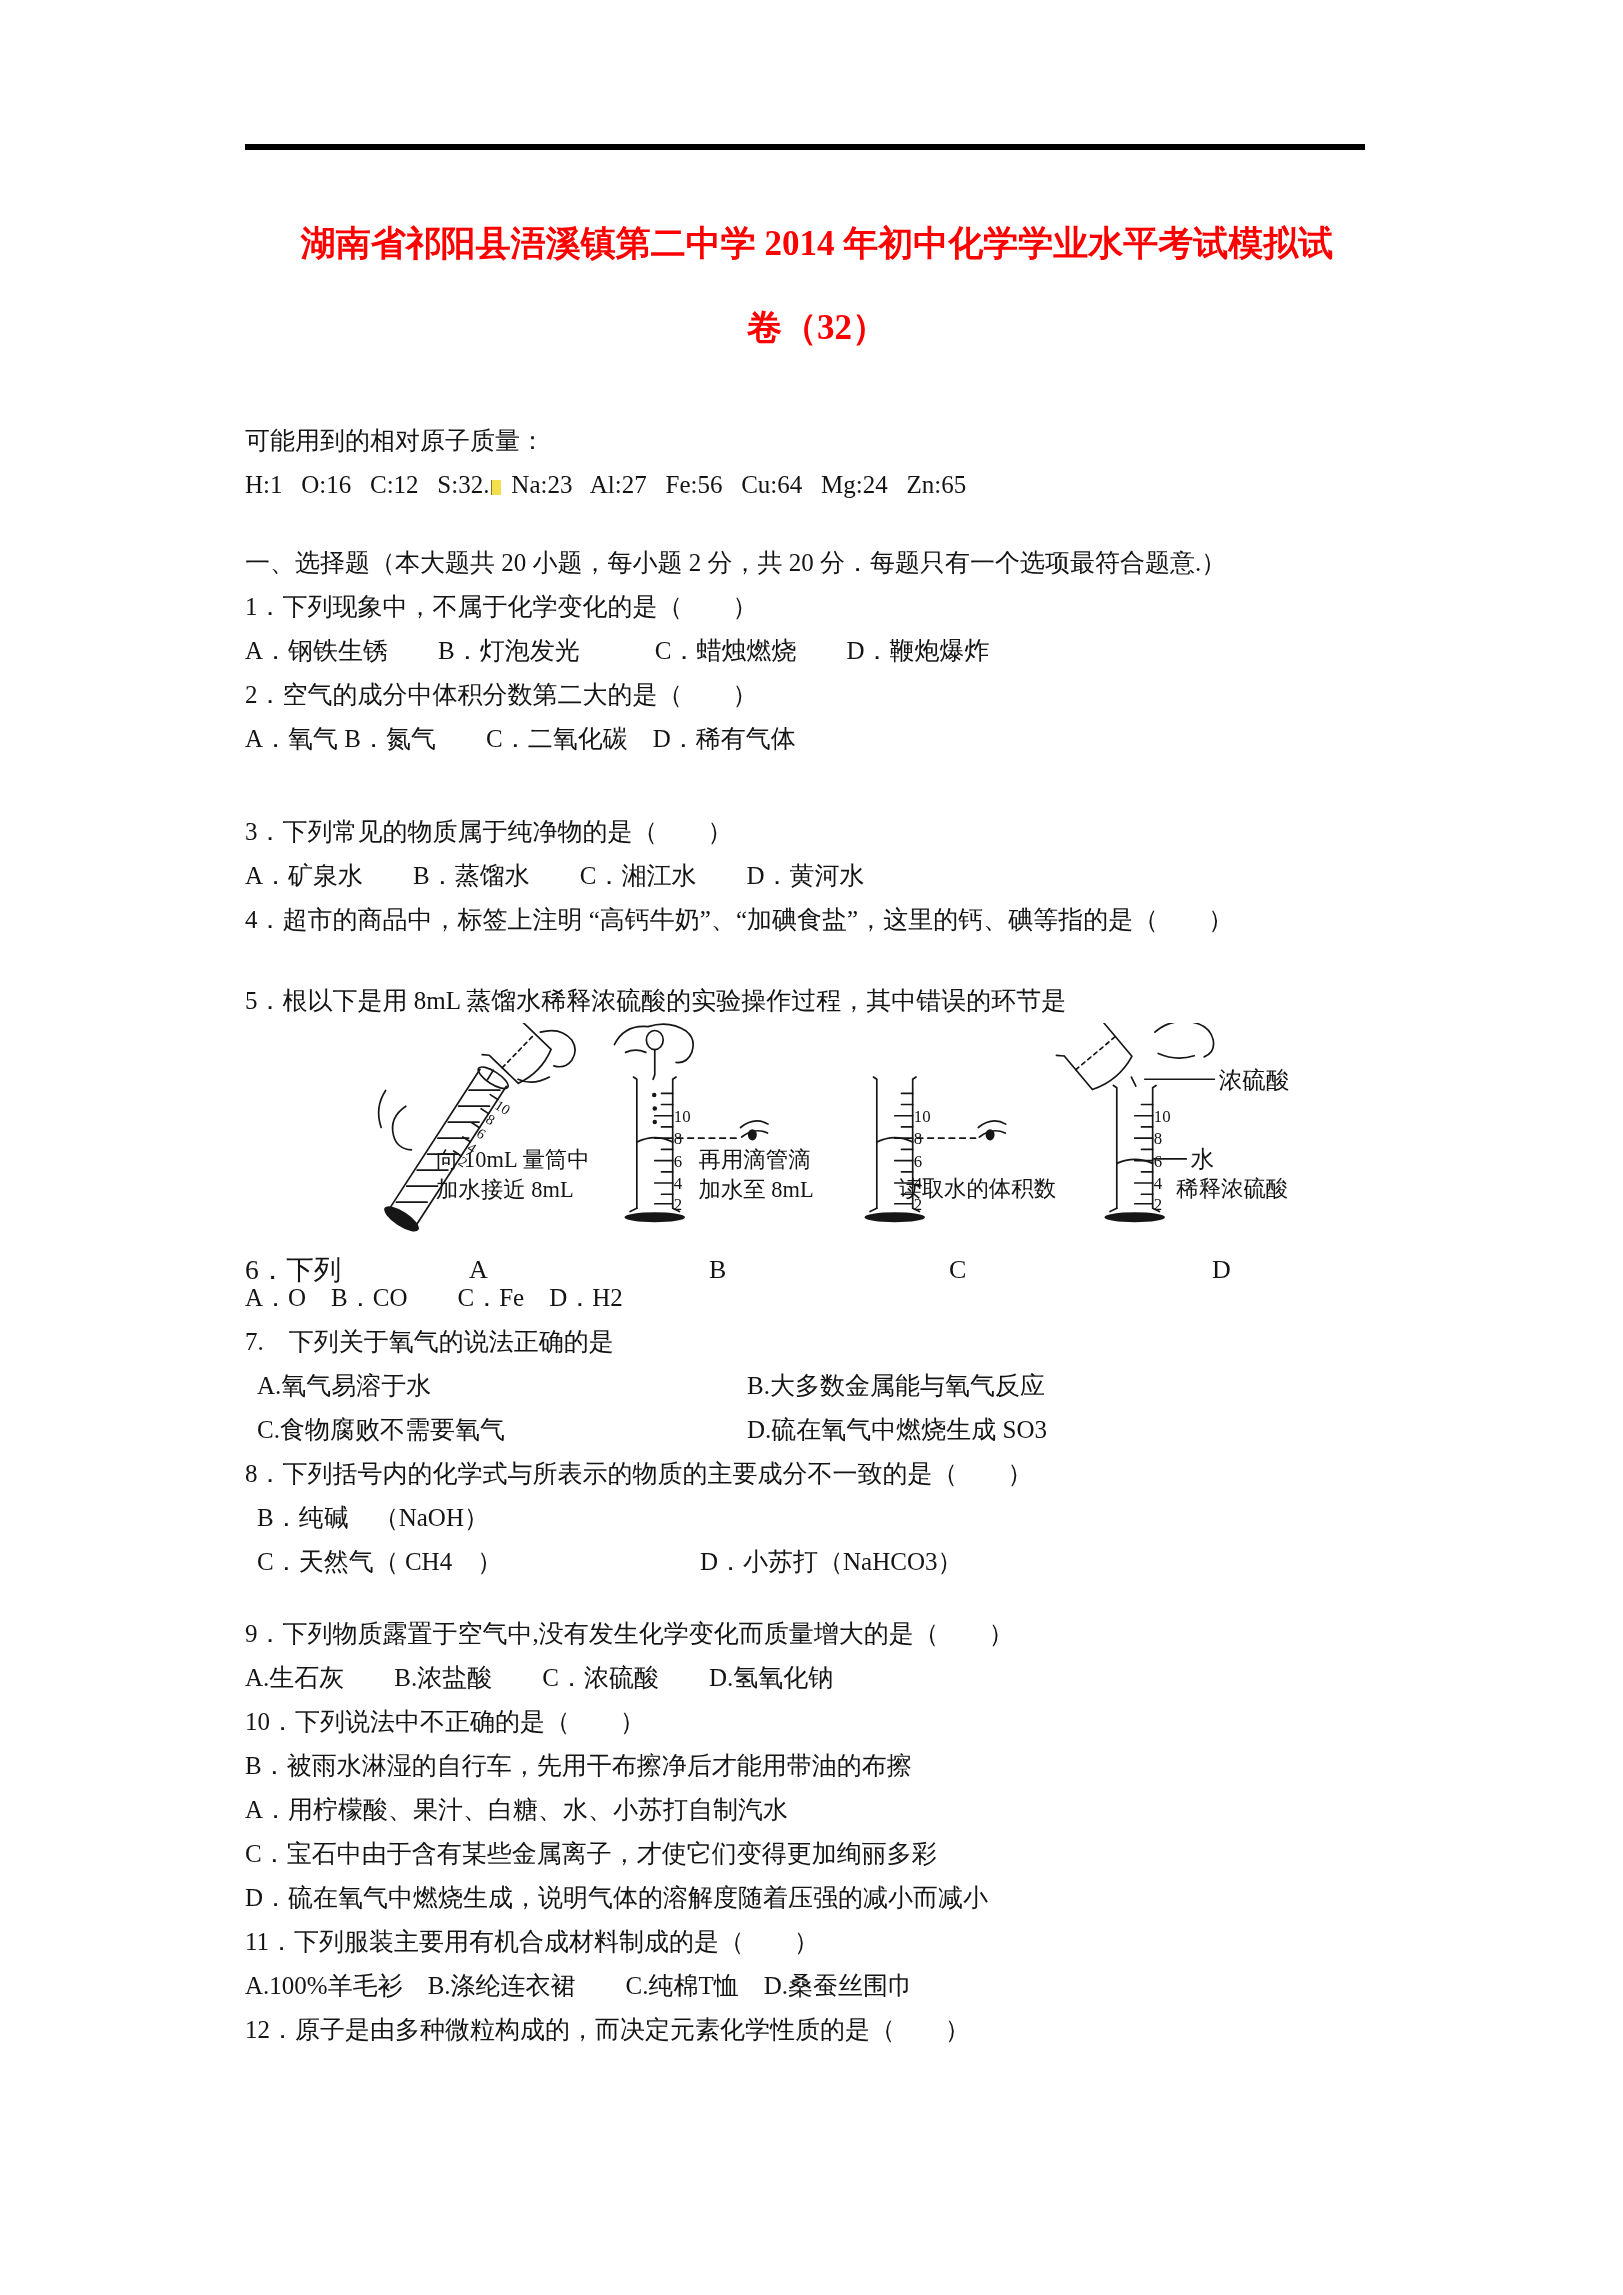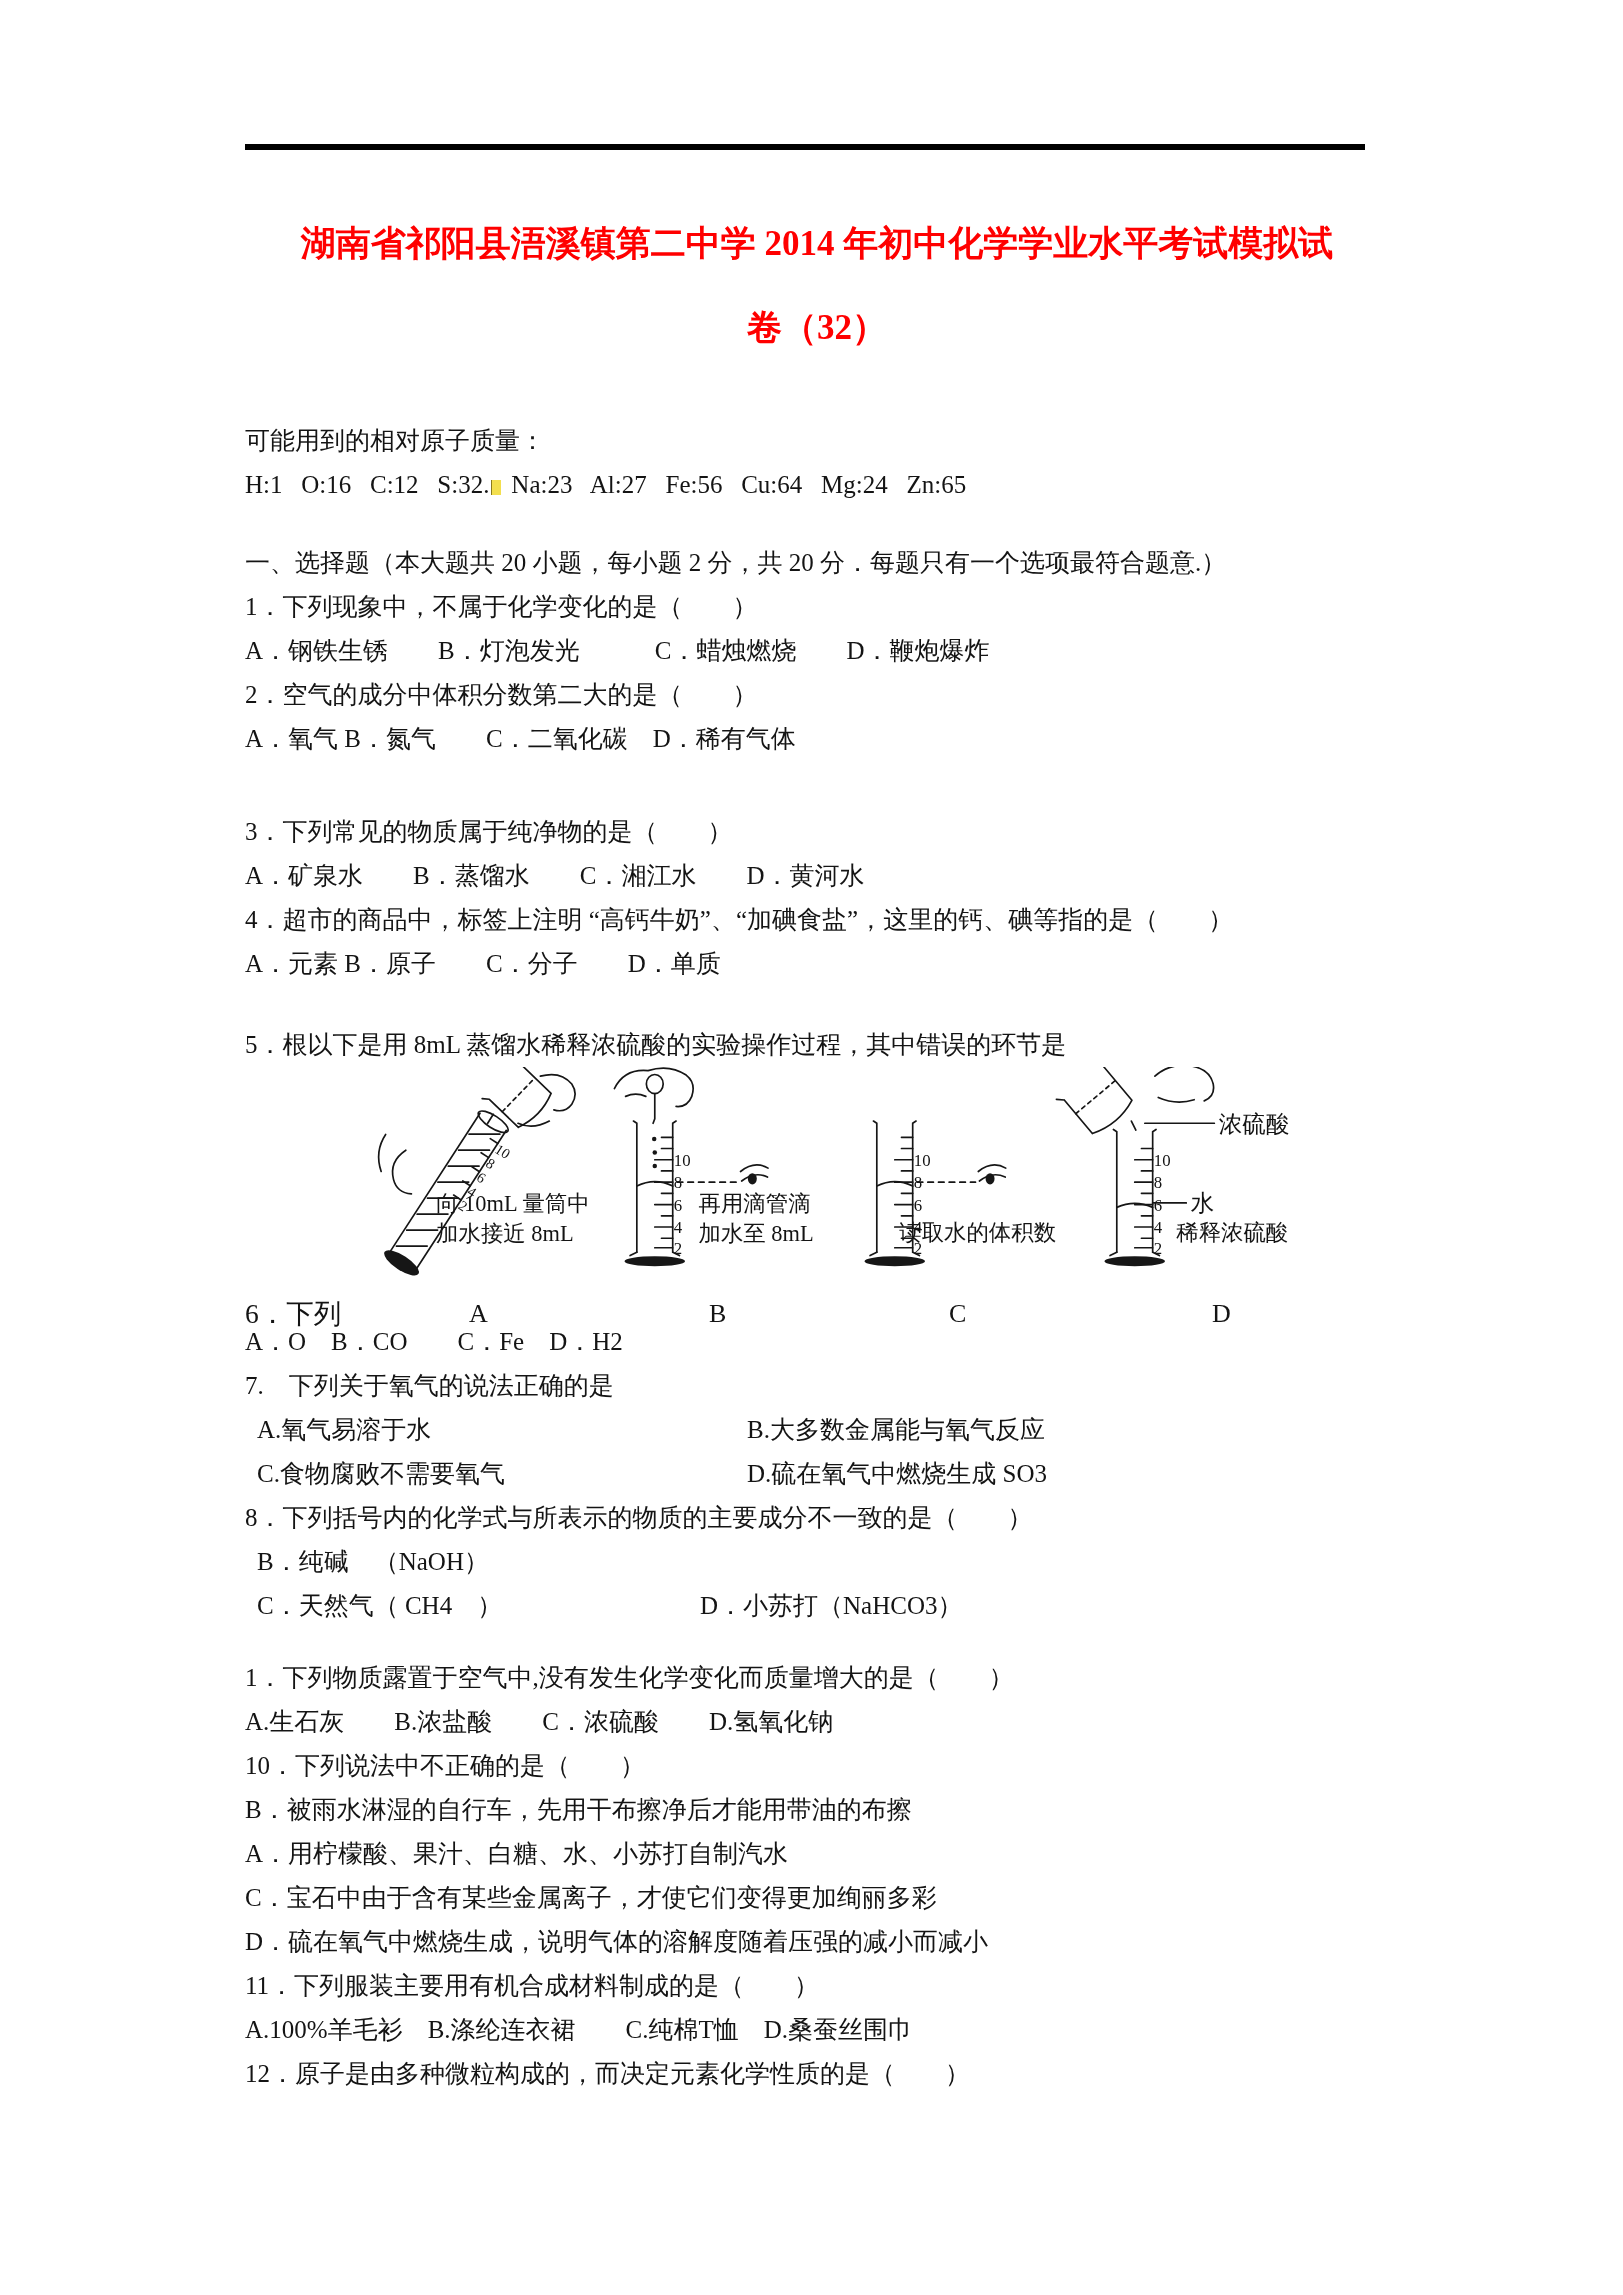--- a/index.html
+++ b/index.html
@@ -54,21 +54,20 @@
     <p class="line">1．下列现象中，不属于化学变化的是（　　）</p>
     <p class="line">A．钢铁生锈　　B．灯泡发光　　　C．蜡烛燃烧　　D．鞭炮爆炸</p>
     <p class="line">2．空气的成分中体积分数第二大的是（　　）</p>
     <p class="line">A．氧气 B．氮气　　C．二氧化碳　D．稀有气体</p>
 
     <div class="sp sp88"></div>
 
     <p class="line">3．下列常见的物质属于纯净物的是（　　）</p>
     <p class="line">A．矿泉水　　B．蒸馏水　　C．湘江水　　D．黄河水</p>
     <p class="line">4．超市的商品中，标签上注明 “高钙牛奶”、“加碘食盐”，这里的钙、碘等指的是（　　）</p>
-    <p class="line">A．元素 B．原子　　C．分子　　D．单质</p>
 
     <div class="sp sp66"></div>
 
     <p class="line">5．根以下是用 8mL 蒸馏水稀释浓硫酸的实验操作过程，其中错误的环节是</p>
 
     <div class="figure">
       <svg width="970" height="209" viewBox="0 0 1730 372" fill="none" stroke="#161616" stroke-width="3" stroke-linecap="round">
 
         <g transform="translate(66,332) rotate(33)">
           <path d="M0,0 L0,-298 M56,0 L56,-298"></path>
@@ -187,21 +186,21 @@
     <p class="line">A．O　B．CO　　C．Fe　D．H2</p>
     <p class="line">7.　下列关于氧气的说法正确的是</p>
     <p class="line cols"><span class="w874">A.氧气易溶于水</span><span>B.大多数金属能与氧气反应</span></p>
     <p class="line cols"><span class="w874">C.食物腐败不需要氧气</span><span>D.硫在氧气中燃烧生成 SO3</span></p>
     <p class="line">8．下列括号内的化学式与所表示的物质的主要成分不一致的是（　　）</p>
     <p class="line cols"><span>B．纯碱　（NaOH）</span></p>
     <p class="line cols"><span class="w790">C．天然气（ CH4　）</span><span>D．小苏打（NaHCO3）</span></p>
 
     <div class="sp sp50"></div>
 
-    <p class="line">1．下列物质露置于空气中,没有发生化学变化而质量增大的是（　　）</p>
+    <p class="line">9．下列物质露置于空气中,没有发生化学变化而质量增大的是（　　）</p>
     <p class="line">A.生石灰　　B.浓盐酸　　C．浓硫酸　　D.氢氧化钠</p>
     <p class="line">10．下列说法中不正确的是（　　）</p>
     <p class="line">B．被雨水淋湿的自行车，先用干布擦净后才能用带油的布擦</p>
     <p class="line">A．用柠檬酸、果汁、白糖、水、小苏打自制汽水</p>
     <p class="line">C．宝石中由于含有某些金属离子，才使它们变得更加绚丽多彩</p>
     <p class="line">D．硫在氧气中燃烧生成，说明气体的溶解度随着压强的减小而减小</p>
     <p class="line">11．下列服装主要用有机合成材料制成的是（　　）</p>
     <p class="line">A.100%羊毛衫　B.涤纶连衣裙　　C.纯棉T恤　D.桑蚕丝围巾</p>
     <p class="line">12．原子是由多种微粒构成的，而决定元素化学性质的是（　　）</p>
   </div>

